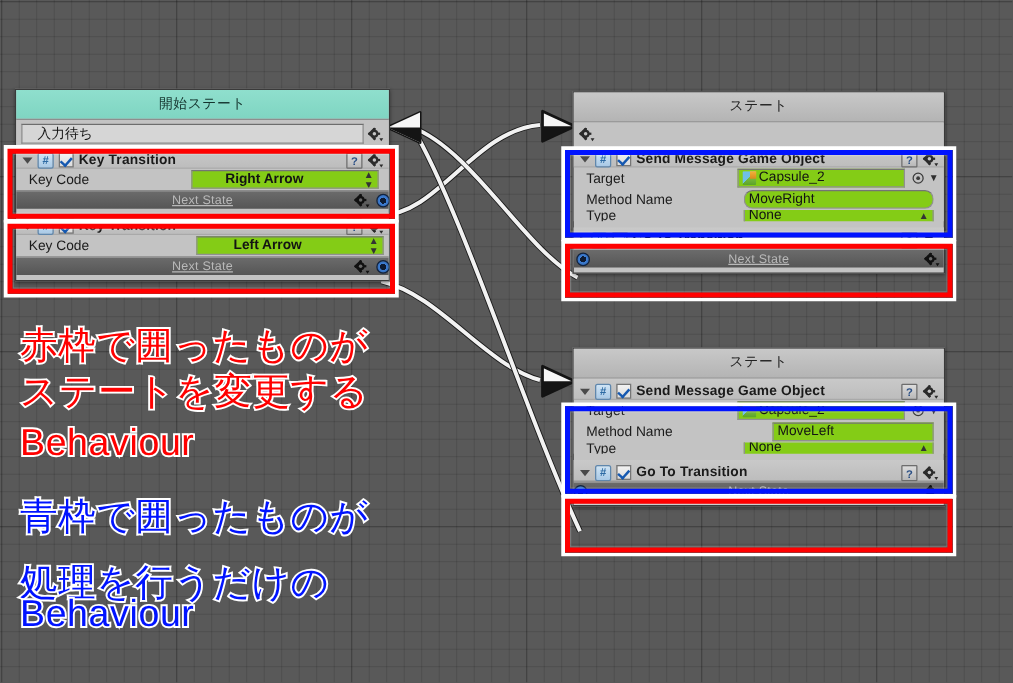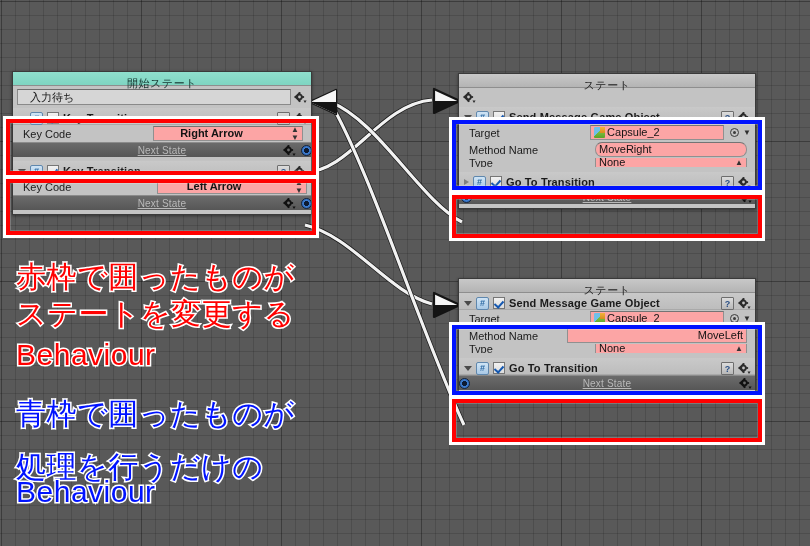--- a/index.html
+++ b/index.html
@@ -27,21 +27,21 @@
   #edges { position:absolute; left:0; top:0; width:810px; height:546px; pointer-events:none; }
 
   
   .node {
     position: absolute;
     background: #c3c3c3;
     border: 1px solid #3a3a3a;
     box-shadow: 0 1px 3px rgba(0,0,0,0.45);
   }
   .node-title {
-    height: 14px;
+    height: 24px;
     line-height: 22px;
     text-align: center;
     font-size: 11px;
     color: #1c1c1c;
     border-bottom: 1px solid #8e8e8e;
     letter-spacing: 0.5px;
   }
   .node-title.start {
     background: linear-gradient(#8fdfcd, #7fd5c2);
     color: #14332d;
@@ -170,21 +170,21 @@
     padding: 0 4px 0 10px;
     gap: 4px;
   }
   .prop-label {
     font-size: 11px;
     color: #1b1b1b;
     white-space: nowrap;
   }
   .prop-field {
     height: 15px;
-    background: #fca5a5;
+    background: #84cc16;
     border: 1px solid #909090;
     border-top-color: #747474;
     font-size: 11px;
     line-height: 13px;
     color: #131313;
     padding: 0 3px;
     display: flex; align-items: center;
     gap: 2px;
     overflow: hidden;
     white-space: nowrap;
@@ -567,21 +567,21 @@
       <span class="prop-field" style="width:134px; margin-left:auto; margin-right:2px;">
         <span class="obj-icon"></span>
         <span>Capsule_2</span>
       </span>
       <span class="obj-dot"></span>
       <span class="small-caret">▼</span>
     </div>
 
     <div class="prop">
       <span class="prop-label">Method Name</span>
-      <span class="prop-field" style="width:180px; margin-left:auto; margin-right:4px;justify-content:flex-end;">
+      <span class="prop-field" style="width:129px; margin-left:auto; margin-right:4px;">
         <span>MoveLeft</span>
       </span>
     </div>
 
     <div class="prop clipped">
       <span class="prop-label">Type</span>
       <span class="prop-field" style="width:152px; margin-left:auto; margin-right:4px;">
         <span>None</span>
         <span class="popup-arrow">▲</span>
       </span>

